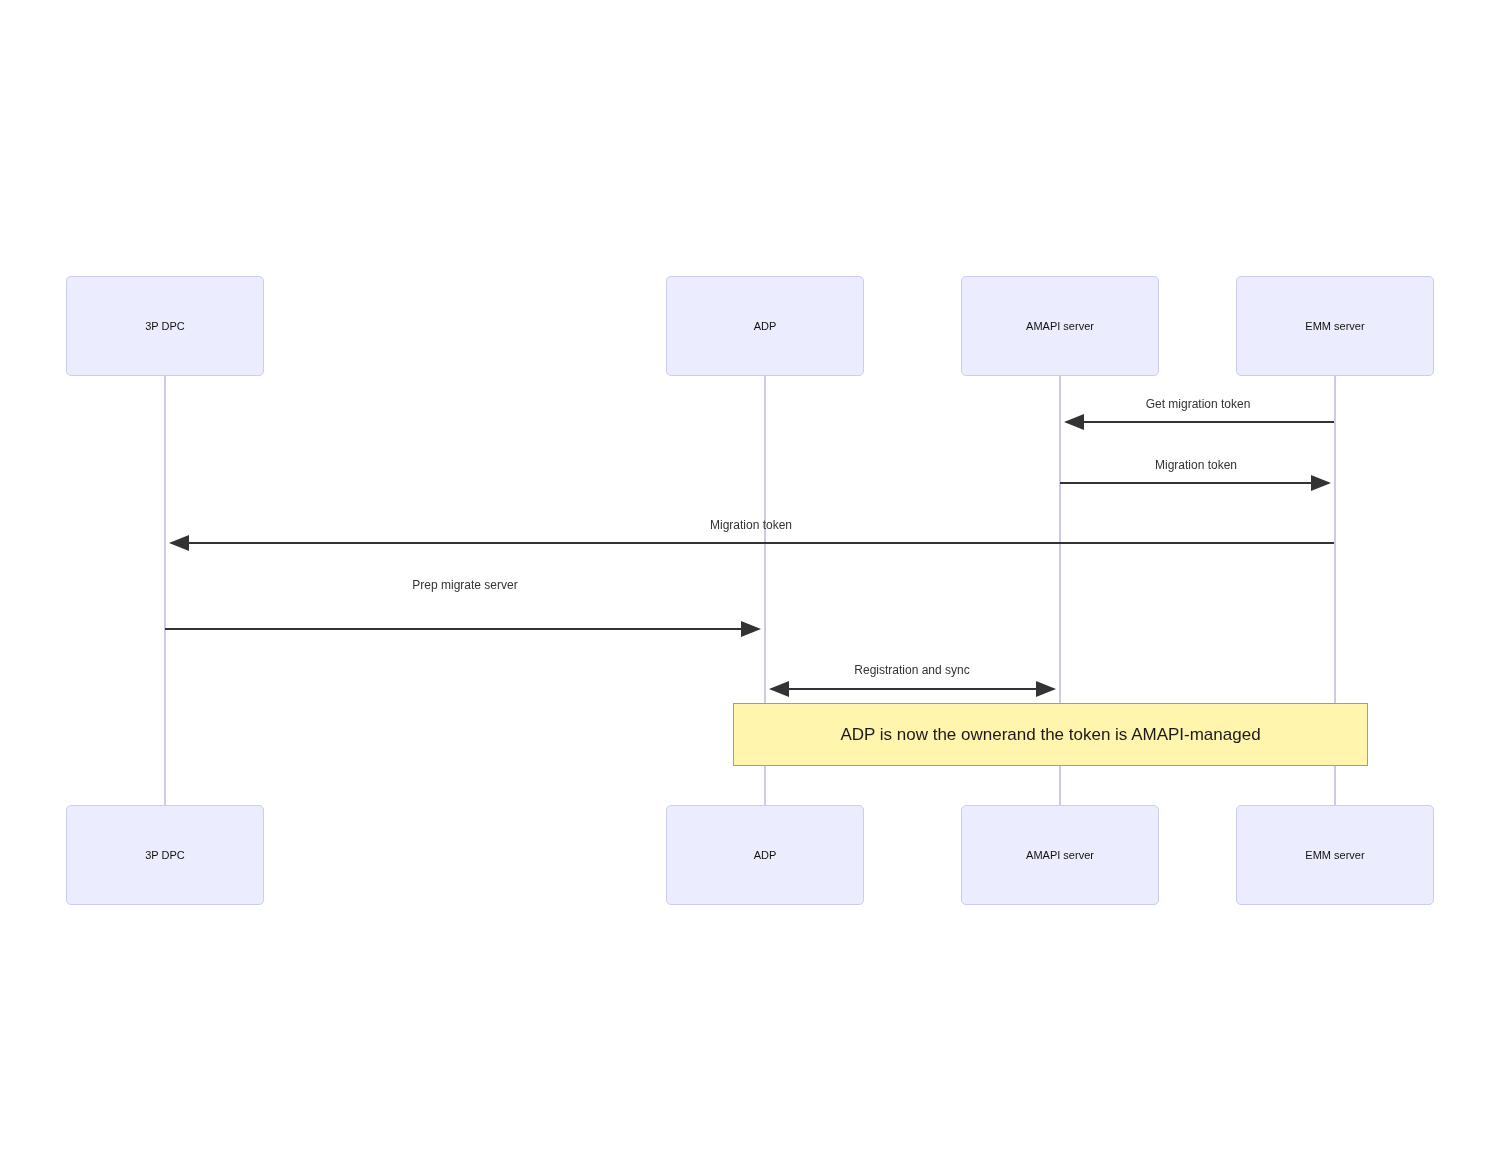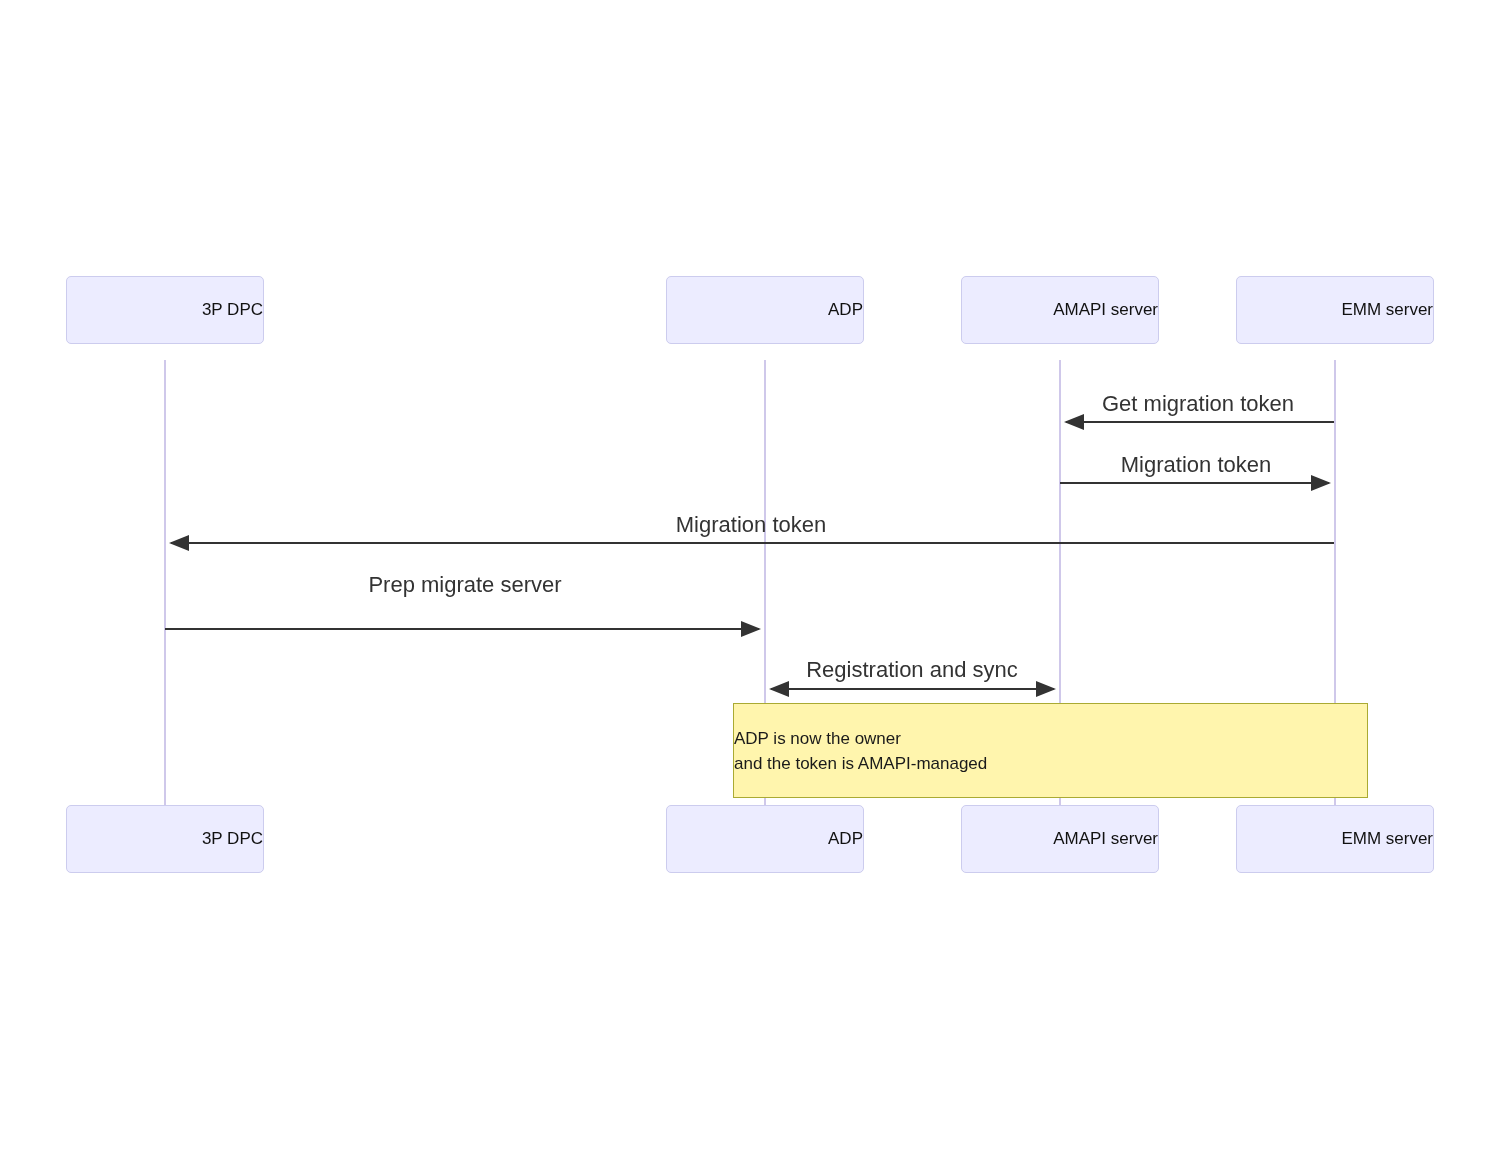--- a/index.html
+++ b/index.html
@@ -23,52 +23,52 @@
     font-family:"Liberation Sans", sans-serif;
     overflow:hidden;
   }
   svg.wires{position:absolute;left:0;top:0;}
   .lifeline{stroke:var(--lifeline);stroke-width:2;}
   .msg-line{stroke:var(--message-line);stroke-width:2;}
   marker path{fill:var(--message-line);}
   .actor{
     position:absolute;
     width:198px;
-    height:68px;
+    height:100px;
     background:var(--actor-fill);
     border:1px solid var(--actor-border);
     border-radius:5px;
     display:flex;
     align-items:center;
-    justify-content:flex-end;
-    font-size:17px;
+    justify-content:center;
+    font-size:11px;
     color:var(--actor-text);
     box-sizing:border-box;
   }
   .msg-label{
     position:absolute;
     transform:translateX(-50%);
-    font-size:22px;
+    font-size:12px;
     line-height:24px;
     color:var(--message-text);
     white-space:nowrap;
     text-align:center;
   }
   .note{
     position:absolute;
     left:733px;
     top:703px;
     width:635px;
-    height:95px;
+    height:63px;
     background:var(--note-fill);
     border:1px solid var(--note-border);
     box-sizing:border-box;
     display:flex;
-    flex-direction:column;
-    align-items:flex-start;
+    flex-direction:row;
+    align-items:center;
     justify-content:center;
     font-size:17px;
     line-height:25px;
     color:var(--note-text);
     text-align:center;
   }
 </style>
 </head>
 <body>
 

